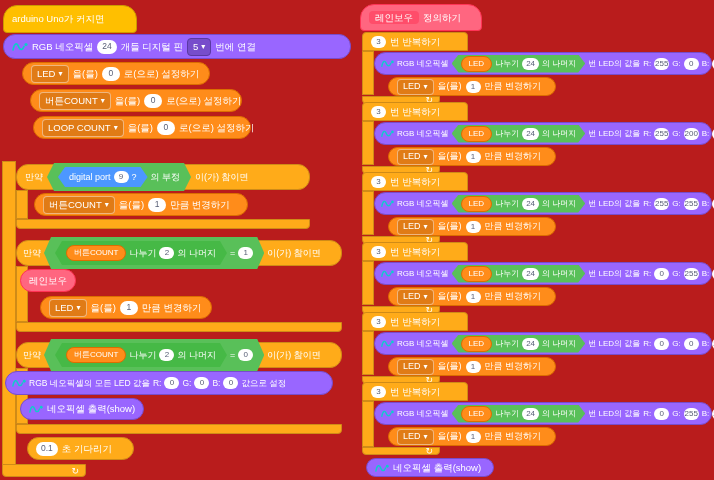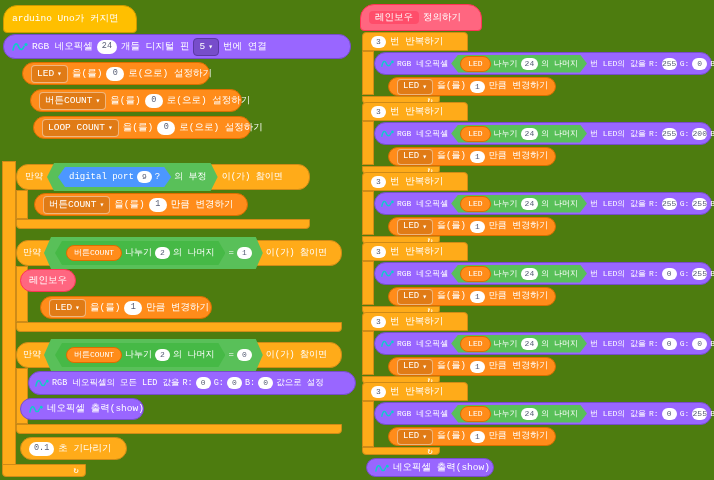--- a/index.html
+++ b/index.html
@@ -1,17 +1,17 @@
 <!DOCTYPE html>
 <html lang="ko"><head>
 <meta charset="utf-8">
 <style>
   html,body{margin:0;padding:0;background:#000;}
-  .stage{position:relative;width:714px;height:480px;background:#4d7c0f;overflow:hidden;
-         font-family:Liberation Mono, monospace;font-size:9.5px;color:#fff;}
+  .stage{position:relative;width:714px;height:480px;background:#b91c1c;overflow:hidden;
+         font-family:Liberation Sans, sans-serif;font-size:9.5px;color:#fff;}
   .blk{position:absolute;display:flex;align-items:center;gap:4px;padding:0 8px;
        border-radius:12px;white-space:nowrap;box-sizing:border-box;line-height:1;}
   .tight{gap:3px;padding:0 6px;}
   .fs8{font-size:8px;}
   .fs85{font-size:8.5px;}
   .fs9{font-size:9px;}
   .hat{border-radius:14px 14px 4px 4px;}
   .event{background:#FFBF00;border:1px solid #CC9900;}
   .control{background:#FFAB19;border:1px solid #CF8B17;}
   .vars{background:#FF8C1A;border:1px solid #DB6E00;}
@@ -154,21 +154,21 @@
         <span>나누기</span>
         <span class="oval sm">2</span>
         <span>의 나머지</span>
       </span>
       <span>=</span>
       <span class="oval sm">0</span>
     </span>
     <span>이(가) 참이면</span>
   </div>
   <div class="arm" style="left:16px;top:368px;width:12px;height:56px;"></div>
-  <div class="blk ext fs85 tight" style="left:28px;top:371px;width:328px;height:24px;">
+  <div class="blk ext fs85 tight" style="left:5px;top:371px;width:328px;height:24px;">
     <span class="icon">
       <svg width="14" height="10" viewBox="0 0 16 11">
           <path d="M1 9 C2.5 1.5 5 1.5 6.5 5.5 C8 9.5 10.5 9.5 12 5.5" fill="none" stroke="#0BD0C8" stroke-width="1.6" stroke-linecap="round"></path>
           <circle cx="14" cy="3.5" r="1.6" fill="#0BD0C8"></circle>
         </svg>
     </span>
     <span>RGB 네오픽셀의 모든 LED 값을</span>
     <span>R:</span>
     <span class="oval sm">0</span>
     <span>G:</span>
@@ -181,21 +181,21 @@
     <span class="icon">
       <svg width="14" height="10" viewBox="0 0 16 11">
           <path d="M1 9 C2.5 1.5 5 1.5 6.5 5.5 C8 9.5 10.5 9.5 12 5.5" fill="none" stroke="#0BD0C8" stroke-width="1.6" stroke-linecap="round"></path>
           <circle cx="14" cy="3.5" r="1.6" fill="#0BD0C8"></circle>
         </svg>
     </span>
     <span>네오픽셀 출력(show)</span>
   </div>
   <div class="cbottom" style="left:16px;top:424px;width:326px;height:10px;"></div>
 
-  <div class="blk control" style="left:20px;top:437px;width:107px;height:23px;">
+  <div class="blk control" style="left:27px;top:437px;width:107px;height:23px;">
     <span class="oval">0.1</span>
     <span>초 기다리기</span>
   </div>
 
   <div class="blk hat myblk" style="left:360px;top:4px;width:122px;height:27px;">
     <span class="defpill">레인보우</span>
     <span>정의하기</span>
   </div>
 
   <div class="blk control" style="left:362px;top:32px;width:106px;height:19px;border-radius:4px 4px 0 0;">

